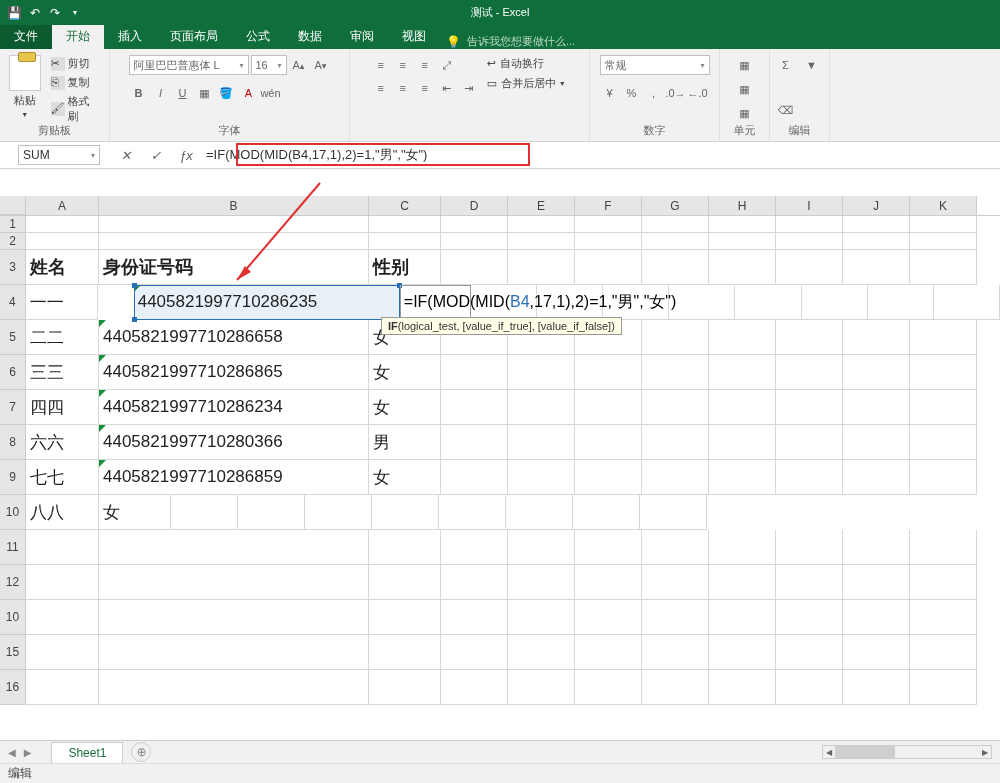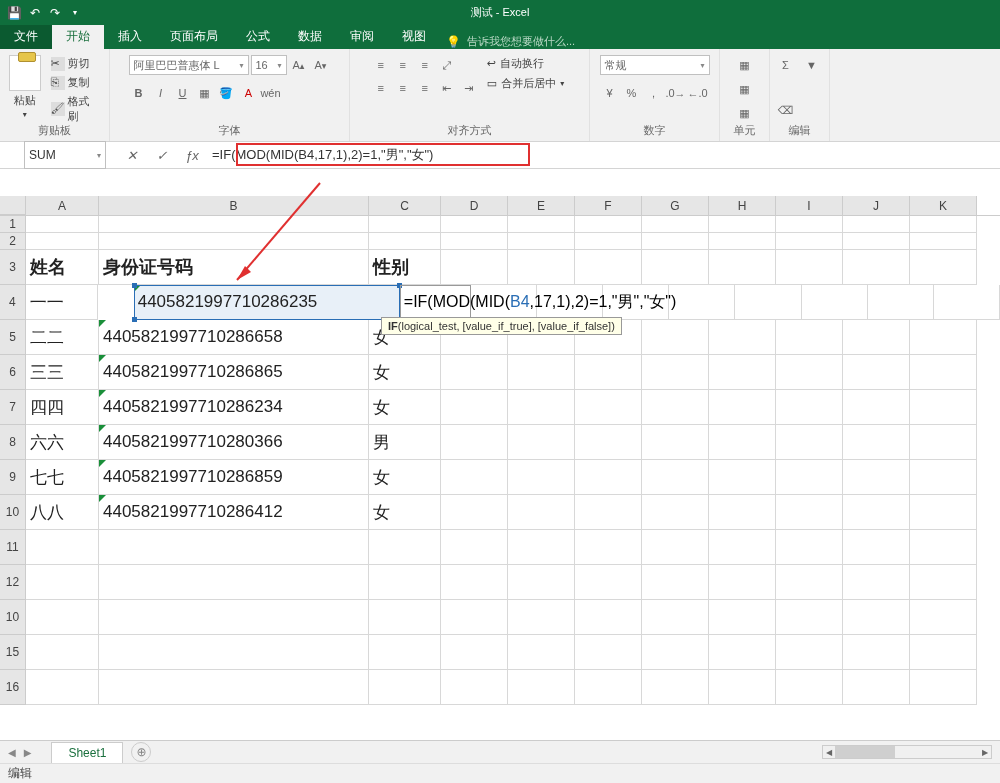--- a/index.html
+++ b/index.html
@@ -58,21 +58,21 @@
 .style-big { display: flex; flex-direction: column; align-items: center; width: 50px; font-size: 10px; color: #444; gap: 1px; text-align: center; }
 .style-big .icsq { width: 28px; height: 28px; background: #e8e8e8; border: 1px solid #ccc; }
 
 
 .small-group { width: 50px; }
 .edit-group { width: 60px; }
 .sbtn { width: 22px; height: 20px; display: flex; align-items: center; justify-content: center; font-size: 11px; color: #666; }
 
 
 .fbrow { height: 27px; border-bottom: 1px solid #d4d4d4; display: flex; align-items: center; background: #fff; position: relative; }
-.namebox { width: 82px; height: 28px; border: 1px solid #c0c0c0; margin-left: 24px; display: flex; align-items: center; justify-content: space-between; padding: 0 4px; font-size: 12px; color: #333; }
+.namebox { width: 82px; height: 20px; border: 1px solid #c0c0c0; margin-left: 18px; display: flex; align-items: center; justify-content: space-between; padding: 0 4px; font-size: 12px; color: #333; }
 .namebox .dd { font-size: 8px; color: #888; }
 .fb-btns { display: flex; margin-left: 16px; gap: 10px; }
 .fb-btn { width: 20px; height: 20px; display: flex; align-items: center; justify-content: center; font-size: 13px; color: #666; font-style: italic; }
 .formula-area { flex: 1; margin-left: 6px; font-size: 13px; color: #333; padding: 0 4px; position: relative; }
 .red-box { position: absolute; left: 236px; top: 1px; width: 294px; height: 23px; border: 2px solid #e03030; pointer-events: none; }
 .arrow-svg { position: absolute; left: 225px; top: 178px; pointer-events: none; z-index: 5; }
 
 
 .grid-wrap { position: absolute; top: 196px; left: 0; right: 0; bottom: 43px; overflow: hidden; }
 .col-headers { display: flex; height: 20px; border-bottom: 1px solid #ccc; }
@@ -241,21 +241,20 @@
             <span>↩</span>
             <span>自动换行</span>
           </div>
         <div class="wrap-item">
             <span>▭</span>
             <span>合并后居中</span>
             <span style="font-size:8px">▾</span>
           </div>
       </div>
     </div>
-    <div class="group-label">对齐方式</div>
   </div>
 
   <div class="group num-group">
     <div class="group-body" style="flex-direction:column;align-items:flex-start">
       <div class="combo" style="width:110px">
           <span>常规</span>
           <span class="dd">▾</span>
         </div>
       <div style="display:flex;gap:2px;margin-top:4px">
         <div class="rbtn">¥</div>
@@ -450,21 +449,20 @@
         <div class="cell cF" style="height: 35px;"></div>
         <div class="cell cG" style="height: 35px;"></div>
         <div class="cell cH" style="height: 35px;"></div>
         <div class="cell cI" style="height: 35px;"></div>
         <div class="cell cJ" style="height: 35px;"></div>
         <div class="cell cK" style="height: 35px;"></div>
       </div>
       <div class="row">
         <div class="rh" style="height: 35px;">10</div>
         <div class="cell cA" style="height: 35px; text-align: center;">八八</div>
-        <div class="cell cB" style="height: 35px;">4405821997710286412<div class="gtri"></div></div>
         <div class="cell cC" style="height: 35px;">女</div>
         <div class="cell cD" style="height: 35px;"></div>
         <div class="cell cE" style="height: 35px;"></div>
         <div class="cell cF" style="height: 35px;"></div>
         <div class="cell cG" style="height: 35px;"></div>
         <div class="cell cH" style="height: 35px;"></div>
         <div class="cell cI" style="height: 35px;"></div>
         <div class="cell cJ" style="height: 35px;"></div>
         <div class="cell cK" style="height: 35px;"></div>
       </div>

